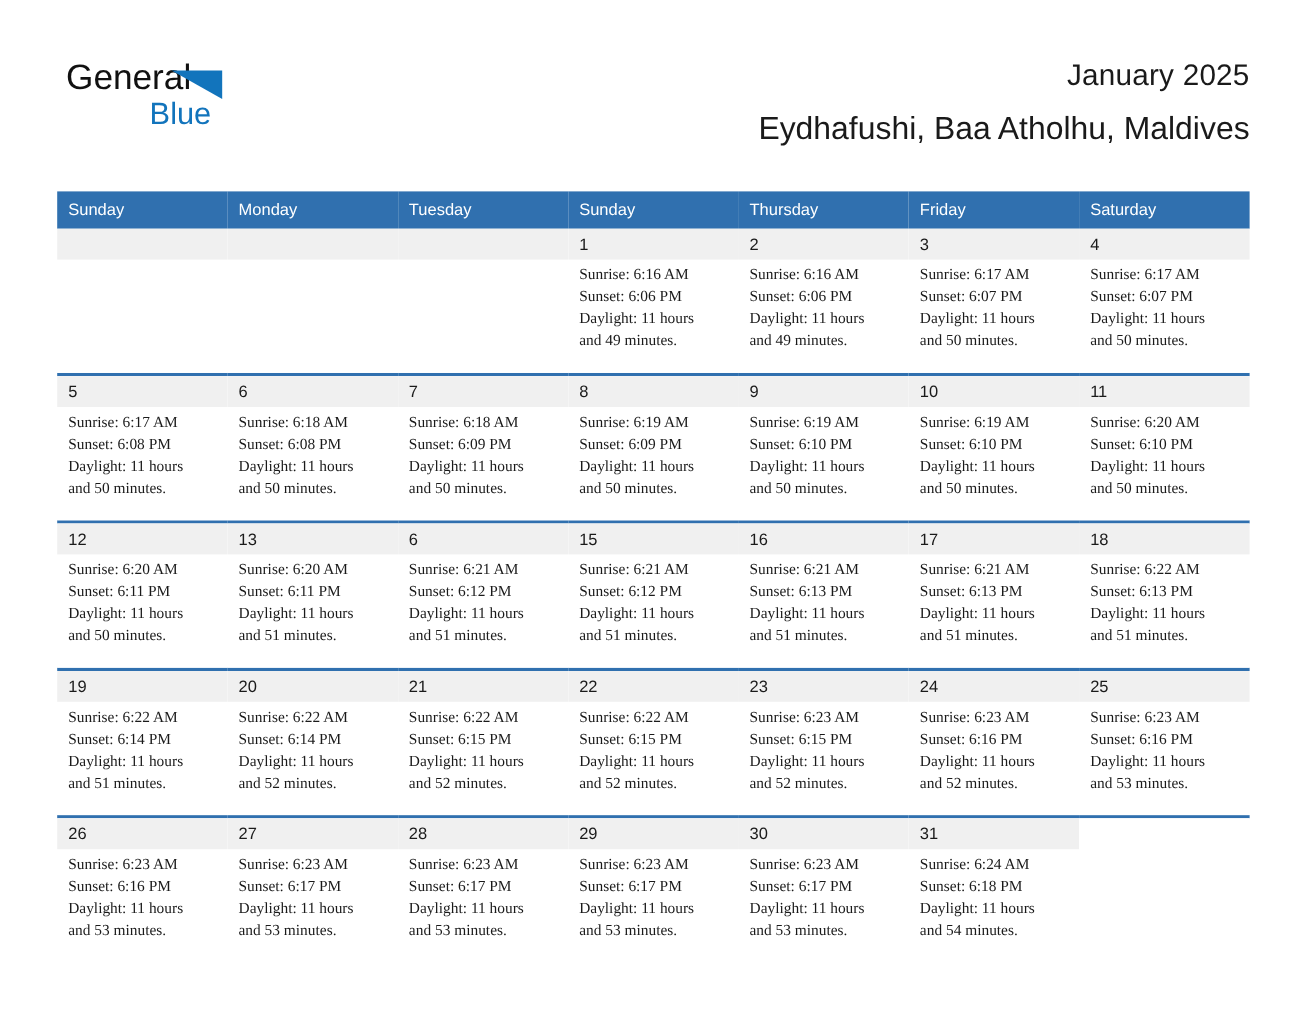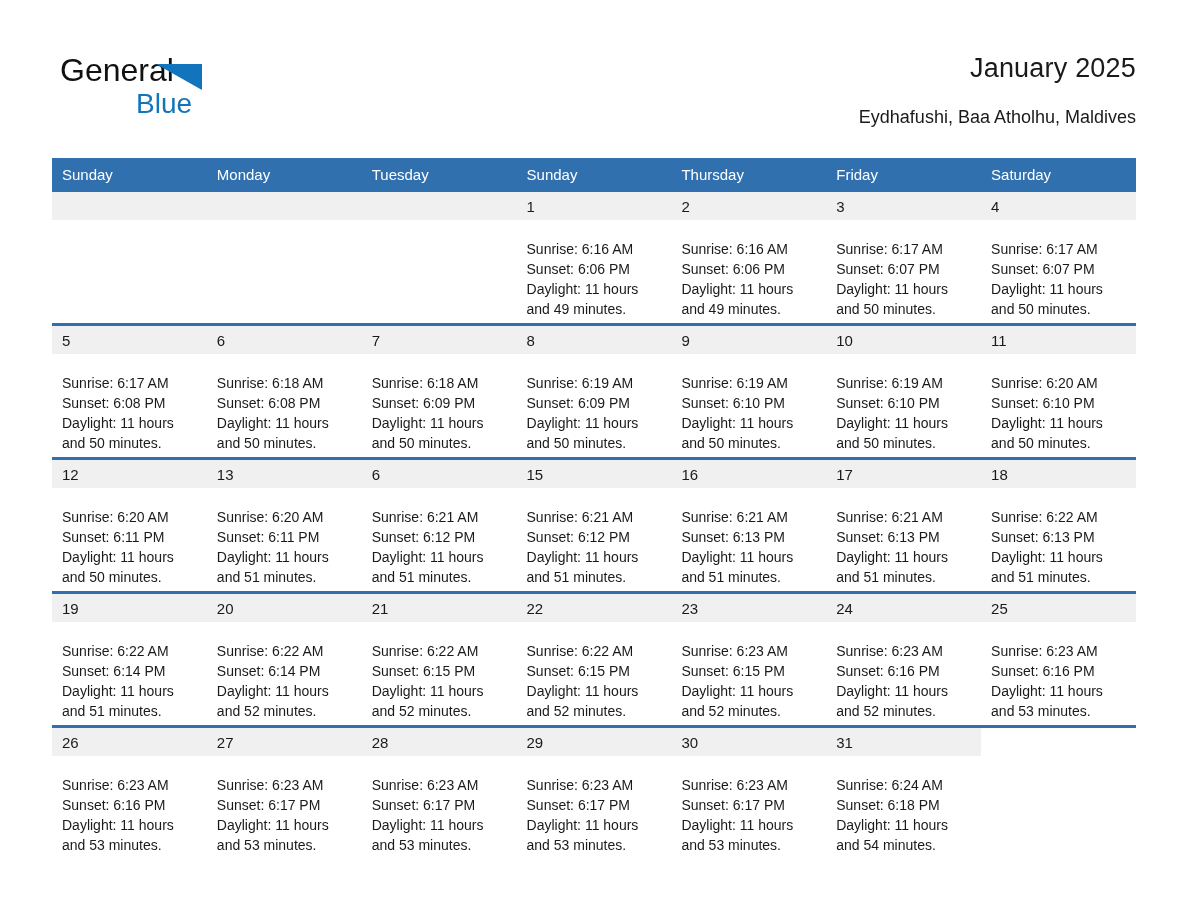--- a/index.html
+++ b/index.html
@@ -73,32 +73,32 @@
   }
   .cal-title {
     font-size: 27px;
     font-weight: normal;
     color: #1a1a1a;
     line-height: 48px;
     margin: 0;
     letter-spacing: 0.2px;
   }
   .cal-subtitle {
-    font-size: 18px;
+    font-size: 29px;
     font-weight: normal;
     color: #1a1a1a;
     line-height: 30px;
     margin: 10px 0 0 0;
   }
 
   
   .calendar {
     position: absolute;
     left: 52px;
-    top: 158px;
+    top: 174px;
     width: 1084px;
     border-collapse: collapse;
     table-layout: fixed;
   }
   .calendar th {
     background: #3070AF;
     color: #ffffff;
     font-size: 15px;
     font-weight: normal;
     text-align: left;
@@ -127,24 +127,25 @@
     box-sizing: border-box;
     padding: 4px 0 0 10px;
     font-size: 15px;
     color: #1a1a1a;
     line-height: 22px;
   }
   .daycell.empty .daynum-strip {
     background: #f0f0f0;
   }
   .details {
-    padding: 19px 6px 0 10px;
+    padding: 5px 6px 0 10px;
     font-size: 14px;
     line-height: 20px;
     color: #1a1a1a;
+    font-family: Liberation Serif, serif;
   }
   .details div {
     white-space: nowrap;
   }
 </style>
 </head>
 <body>
 
 <div class="page">
 

